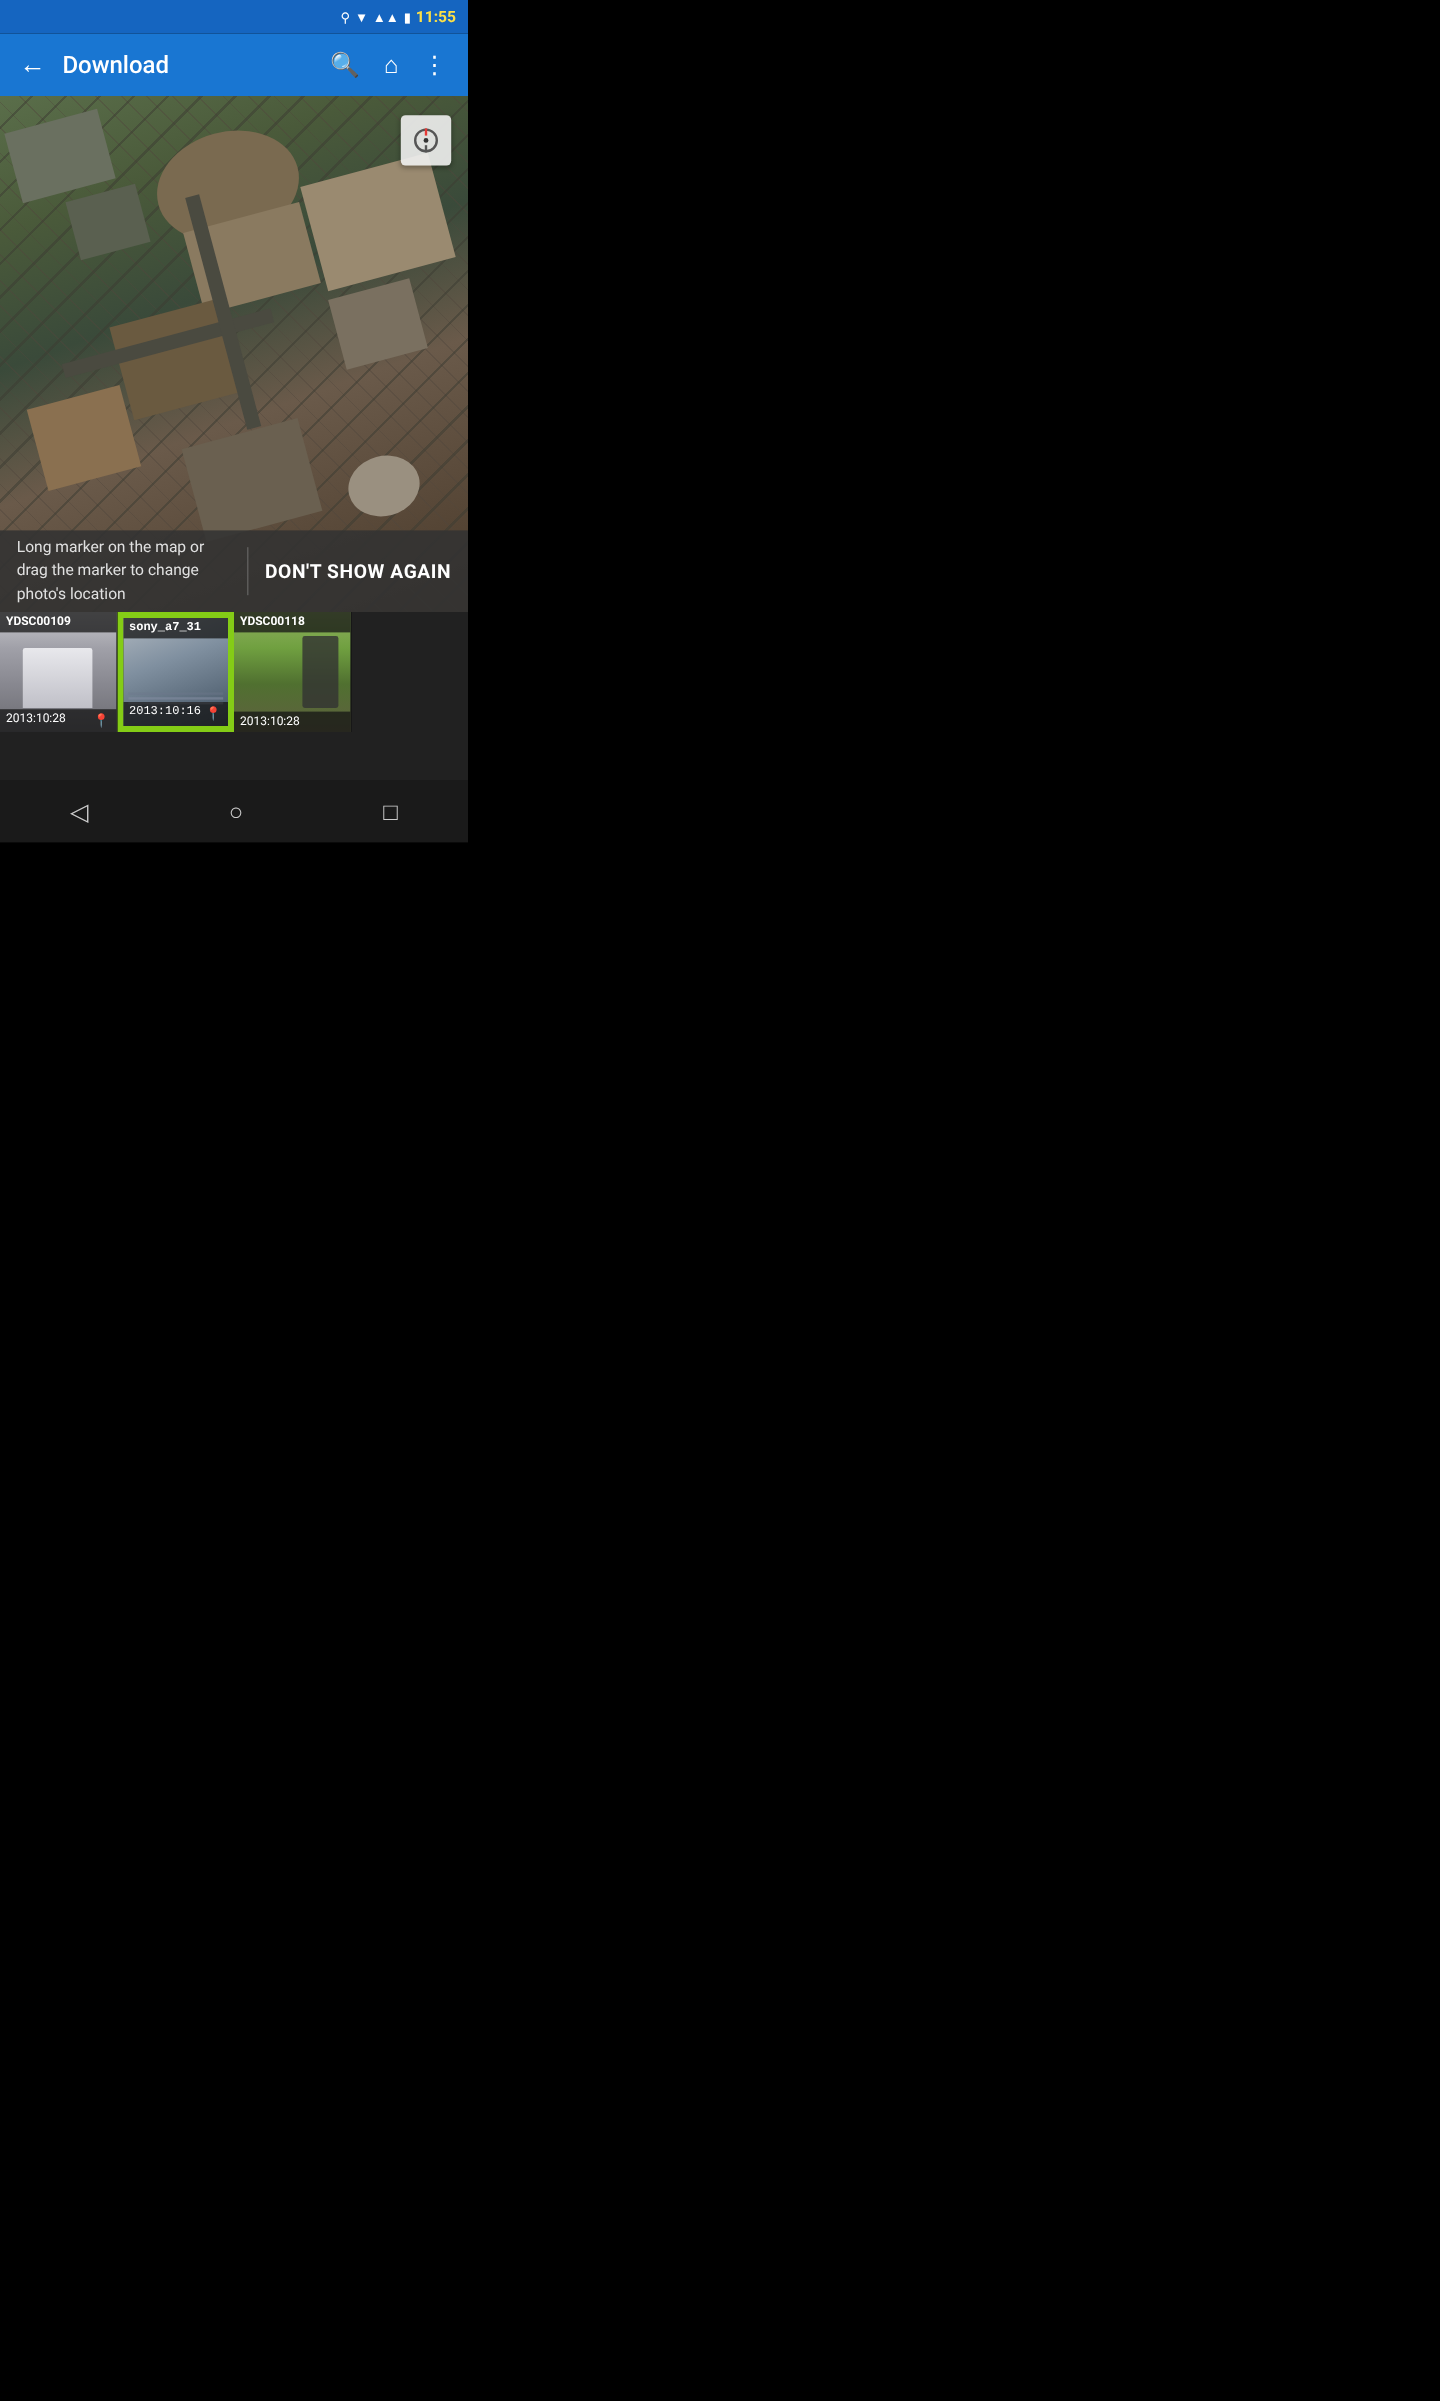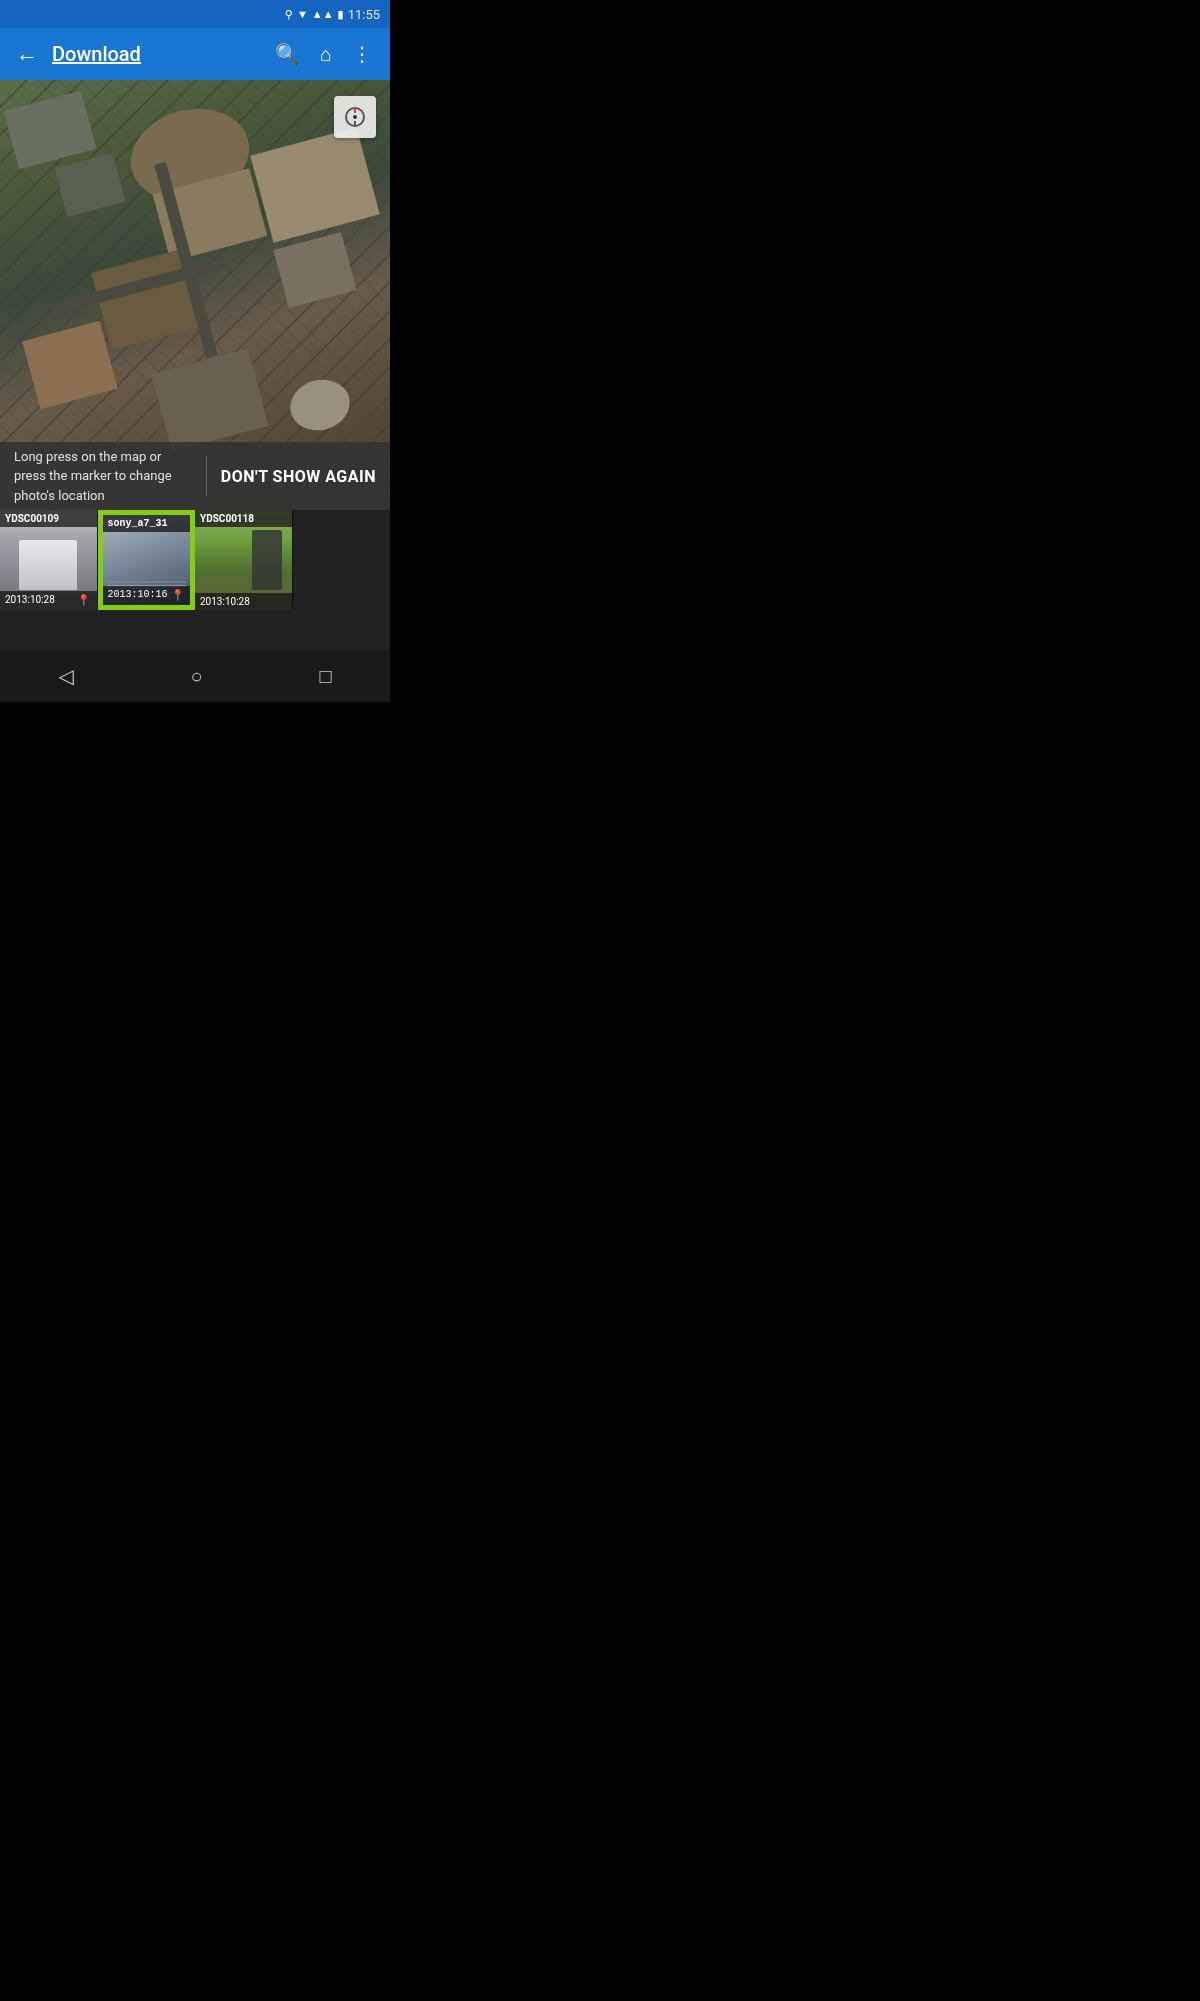--- a/index.html
+++ b/index.html
@@ -22,23 +22,23 @@
       justify-content: flex-end;
       padding: 0 10px;
       gap: 5px;
     }
     .status-icons {
       display: flex;
       align-items: center;
       gap: 4px;
     }
     .status-time {
-      color: #e5e5e5;
+      color: #fde047;
       font-size: 13px;
-      font-weight: normal;
+      font-weight: bold;
     }
     .status-icon {
       color: white;
       font-size: 11px;
     }
 
     
     .app-bar {
       width: 100%;
       height: 52px;
@@ -53,21 +53,20 @@
       font-size: 22px;
       cursor: pointer;
       padding: 6px;
       flex-shrink: 0;
     }
     .app-bar-title {
       color: white;
       font-size: 20px;
       font-weight: 500;
       flex: 1;
-      text-decoration: underline;
     }
     .app-bar-actions {
       display: flex;
       align-items: center;
       gap: 4px;
     }
     .app-bar-icon {
       color: white;
       font-size: 20px;
       padding: 8px;
@@ -374,21 +373,21 @@
 
   <div class="compass-btn">
     <div class="compass-inner">
       <div class="compass-dot"></div>
       <div class="compass-n"></div>
       <div class="compass-s"></div>
     </div>
   </div>
 
   <div class="hint-overlay">
-    <span class="hint-text">Long press on the map or press the marker to change photo's location</span>
+    <span class="hint-text">Long marker on the map or drag the marker to change photo's location</span>
     <div class="hint-divider"></div>
     <span class="hint-action">DON'T SHOW AGAIN</span>
   </div>
 </div>
 
 <div class="photo-strip">
 
   <div class="photo-item">
     <div class="photo-img photo-sim-1"></div>
     <div class="photo-label">

